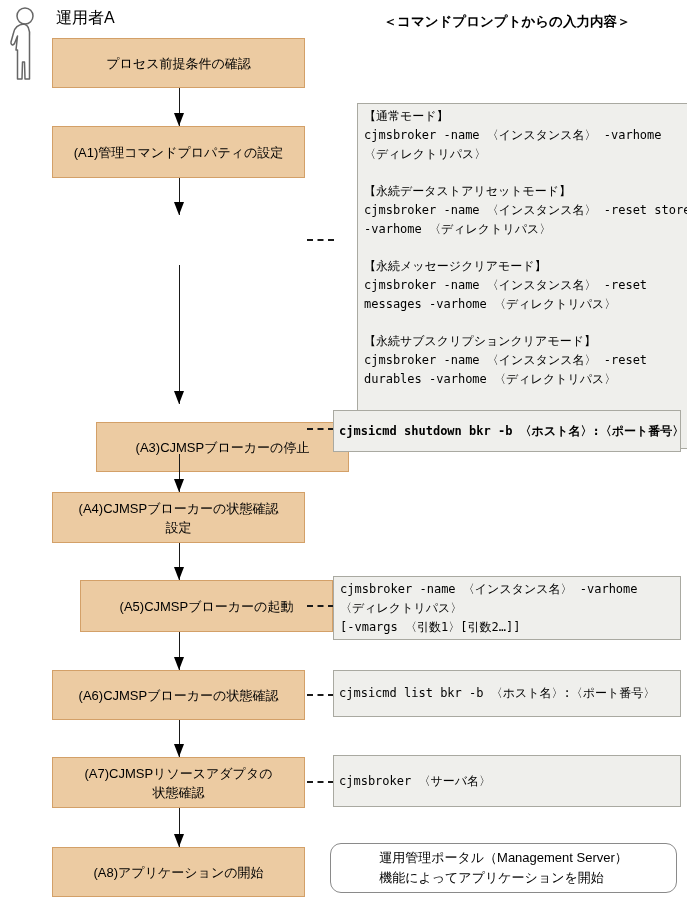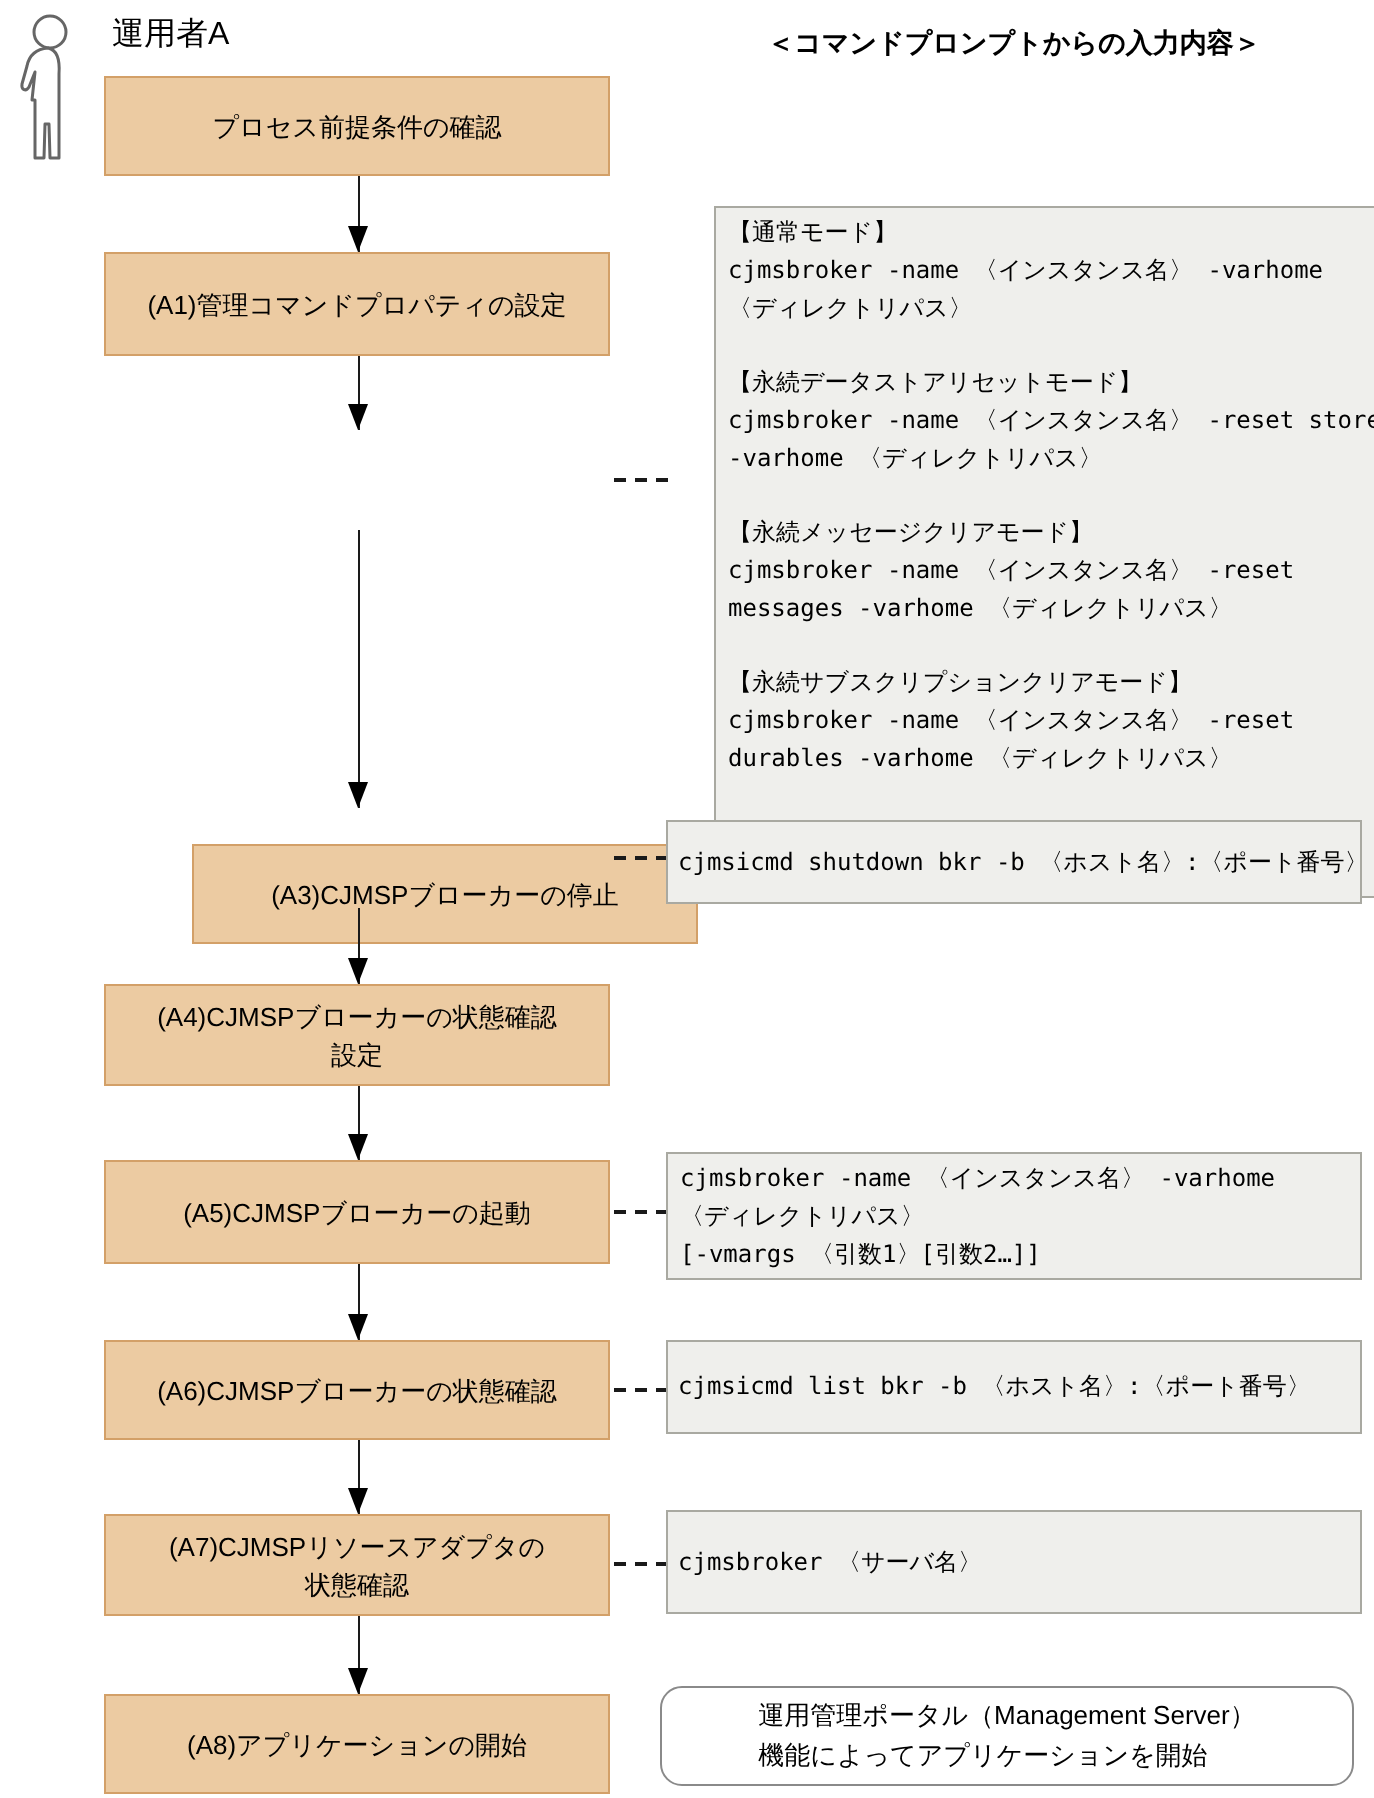--- a/index.html
+++ b/index.html
@@ -62,21 +62,21 @@
   </svg>
 
   <div class="actor-label">運用者A</div>
   <div class="col-title">＜コマンドプロンプトからの入力内容＞</div>
 
   <div class="step" style="top:38px;height:50px;">プロセス前提条件の確認</div>
   <div class="step" style="top:126px;height:52px;">(A1)管理コマンドプロパティの設定</div>
   <div class="step" style="top:422px;height:50px;margin-left:44px;">(A3)CJMSPブローカーの停止</div>
   <div class="step" style="top:492px;height:51px;">(A4)CJMSPブローカーの状態確認
 設定</div>
-  <div class="step" style="top:580px;height:52px;">(A5)CJMSPブローカーの起動</div>
+  <div class="step" style="top:580px;height:52px;margin-left:28px;">(A5)CJMSPブローカーの起動</div>
   <div class="step" style="top:670px;height:50px;">(A6)CJMSPブローカーの状態確認</div>
   <div class="step" style="top:757px;height:51px;">(A7)CJMSPリソースアダプタの
 状態確認</div>
   <div class="step" style="top:847px;height:50px;">(A8)アプリケーションの開始</div>
 
   <div class="arrow" style="top:88px;height:38px;"></div>
   <div class="arrow" style="top:178px;height:37px;"></div>
   <div class="arrow" style="top:265px;height:139px;"></div>
   <div class="arrow" style="top:454px;height:38px;"></div>
   <div class="arrow" style="top:543px;height:37px;"></div>
@@ -98,21 +98,21 @@
 cjmsbroker -name 〈インスタンス名〉 -reset store
 -varhome 〈ディレクトリパス〉
 
 【永続メッセージクリアモード】
 cjmsbroker -name 〈インスタンス名〉 -reset
 messages -varhome 〈ディレクトリパス〉
 
 【永続サブスクリプションクリアモード】
 cjmsbroker -name 〈インスタンス名〉 -reset
 durables -varhome 〈ディレクトリパス〉</div>
-  <div class="cmd cmd-one" style="top:410px;height:42px;">cjmsicmd shutdown bkr -b 〈ホスト名〉:〈ポート番号〉</div>
+  <div class="cmd cmd-one" style="top:410px;height:42px;font-weight:bold;">cjmsicmd shutdown bkr -b 〈ホスト名〉:〈ポート番号〉</div>
   <div class="cmd cmd-multi" style="top:576px;height:64px;">cjmsbroker -name 〈インスタンス名〉 -varhome
 〈ディレクトリパス〉
 [-vmargs 〈引数1〉[引数2…]]</div>
   <div class="cmd cmd-one" style="top:670px;height:47px;">cjmsicmd list bkr -b 〈ホスト名〉:〈ポート番号〉</div>
   <div class="cmd cmd-one" style="top:755px;height:52px;">cjmsbroker 〈サーバ名〉</div>
 
   <div class="note">運用管理ポータル（Management Server）
 機能によってアプリケーションを開始</div>
 
 </div>

